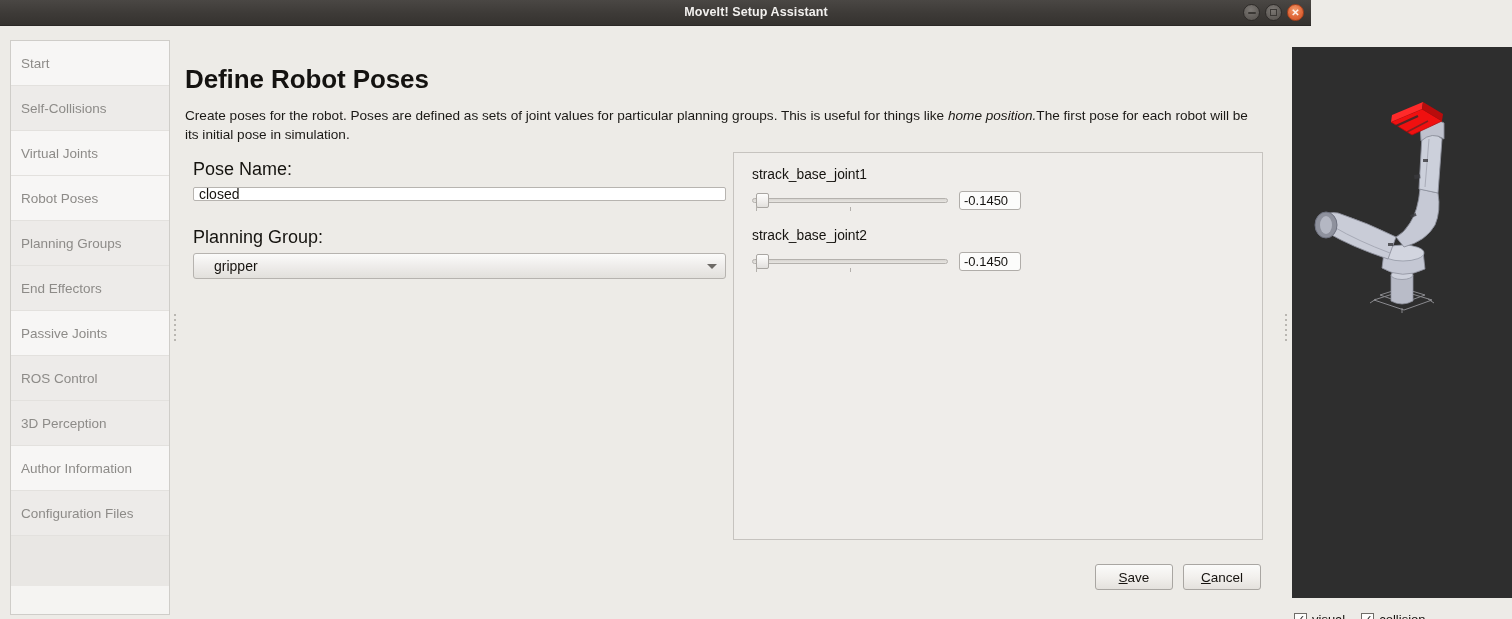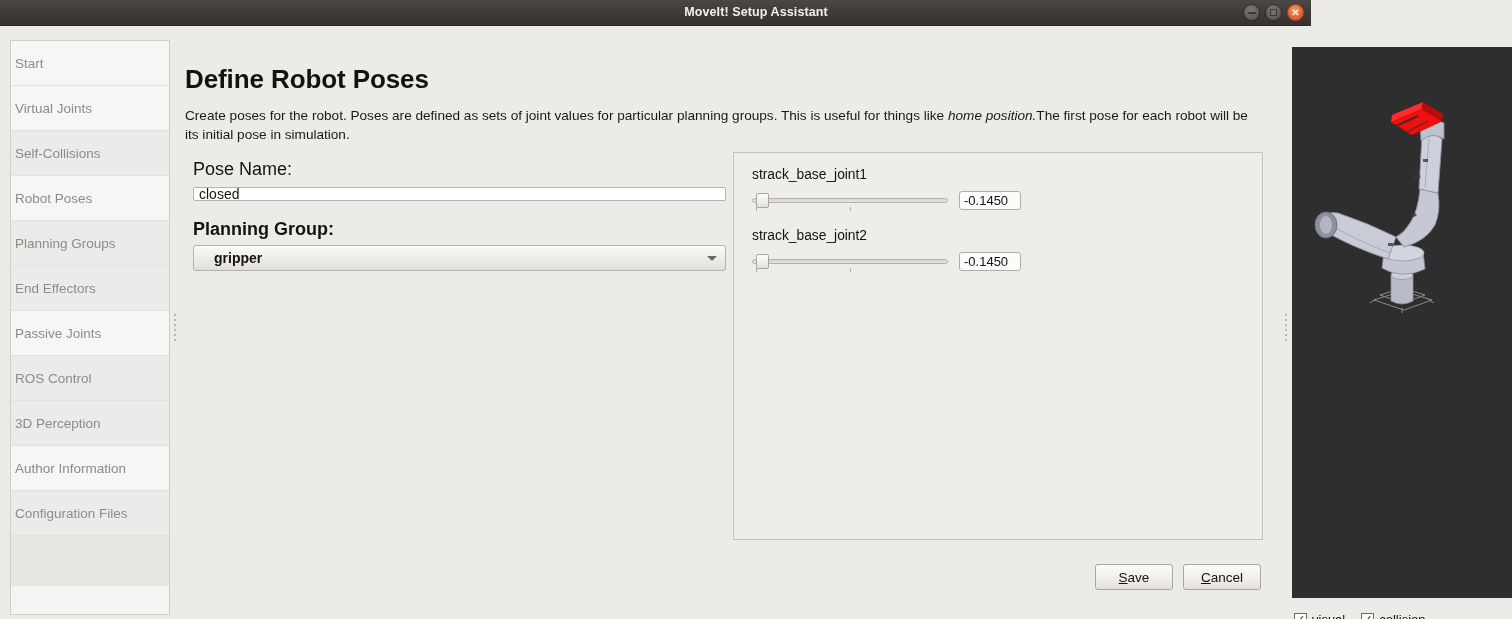--- a/index.html
+++ b/index.html
@@ -42,21 +42,21 @@
   #workspace { position: absolute; left: 0; top: 26px; width: 1512px; height: 593px; background: #edebe7; }
 
   
   #sidebar {
     position: absolute; left: 10px; top: 14px; width: 160px; height: 575px;
     border: 1px solid #cfcdc9; background: #f5f4f2;
     overflow: hidden;
   }
   .nav-item {
     height: 45px; line-height: 45px;
-    padding-left: 4px;
+    padding-left: 10px;
     font-size: 13.5px; color: #8d8b88;
     border-bottom: 1px solid #e3e1de;
     background: #f7f6f5;
     white-space: nowrap;
   }
   .nav-item.alt { background: #edebe9; }
   .nav-filler { background: #e9e7e4; height: 50px; }
 
   .splitter {
     position: absolute; width: 10px; top: 14px; height: 575px;
@@ -83,21 +83,21 @@
   
   #form-col { position: absolute; left: 8px; top: 119px; width: 541px; }
   .field-label { font-size: 18px; color: #15130f; margin-bottom: 5px; }
   #pose-name-input {
     width: 533px; height: 14px;
     border: 1px solid #b7b4b0; background: #ffffff;
     font-family: "Liberation Sans", sans-serif; font-size: 14px; color: #16130f;
     padding: 0 5px; border-radius: 2px;
     outline: none;
   }
-  #planning-group-wrap { margin-top: 16px; font-weight: bold; }
+  #planning-group-wrap { margin-top: 24px; }
   #planning-group-select {
     position: relative;
     width: 533px; height: 26px;
     border: 1px solid #b6b3af; border-radius: 3px;
     background: linear-gradient(to bottom, #fbfbfa 0%, #eeecea 52%, #e2e0dc 100%);
     font-size: 14px; color: #16130f;
     line-height: 25px; padding-left: 20px;
   }
   #planning-group-select .arrow {
     position: absolute; right: 8px; top: 10px;
@@ -191,22 +191,22 @@
     <div class="wb close">
         <span>✕</span>
       </div>
   </div>
 </div>
 
 <div id="workspace">
 
   <div id="sidebar">
     <div class="nav-item"><span>Start</span></div>
+    <div class="nav-item alt"><span>Self-Collisions</span></div>
     <div class="nav-item"><span>Virtual Joints</span></div>
-    <div class="nav-item alt"><span>Self-Collisions</span></div>
     <div class="nav-item"><span>Robot Poses</span></div>
     <div class="nav-item alt"><span>Planning Groups</span></div>
     <div class="nav-item alt"><span>End Effectors</span></div>
     <div class="nav-item"><span>Passive Joints</span></div>
     <div class="nav-item alt"><span>ROS Control</span></div>
     <div class="nav-item alt"><span>3D Perception</span></div>
     <div class="nav-item"><span>Author Information</span></div>
     <div class="nav-item alt"><span>Configuration Files</span></div>
     <div class="nav-filler"></div>
   </div>

